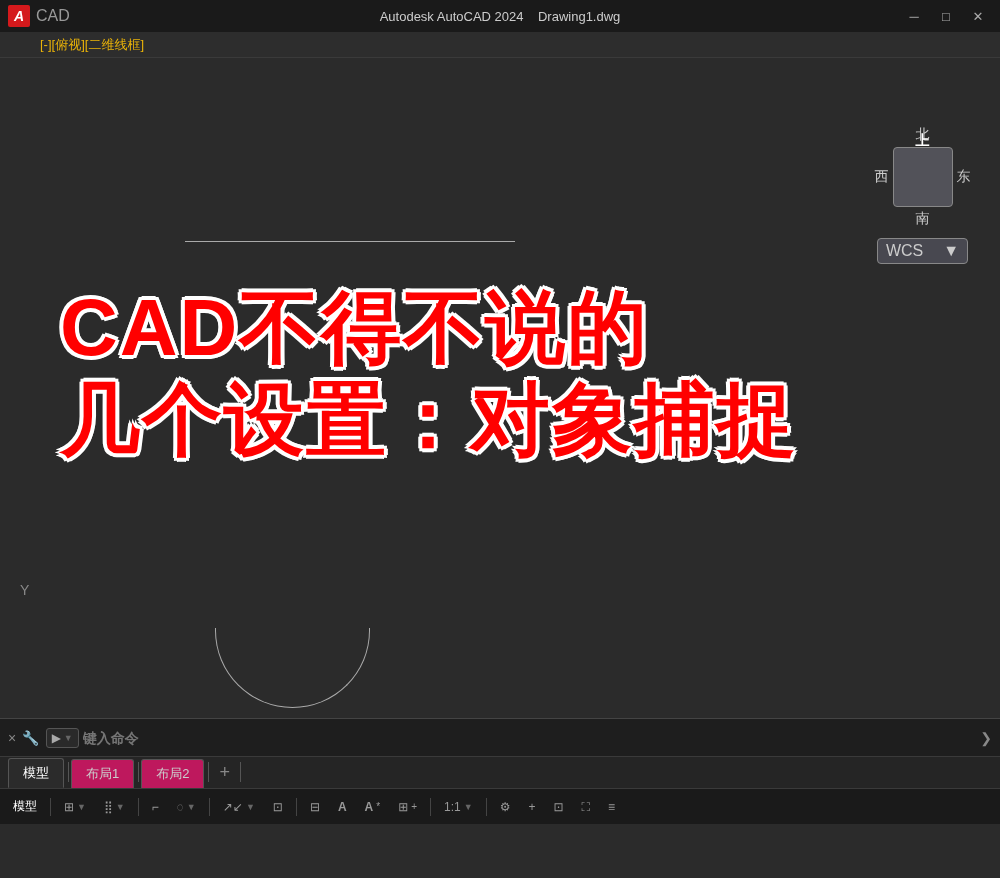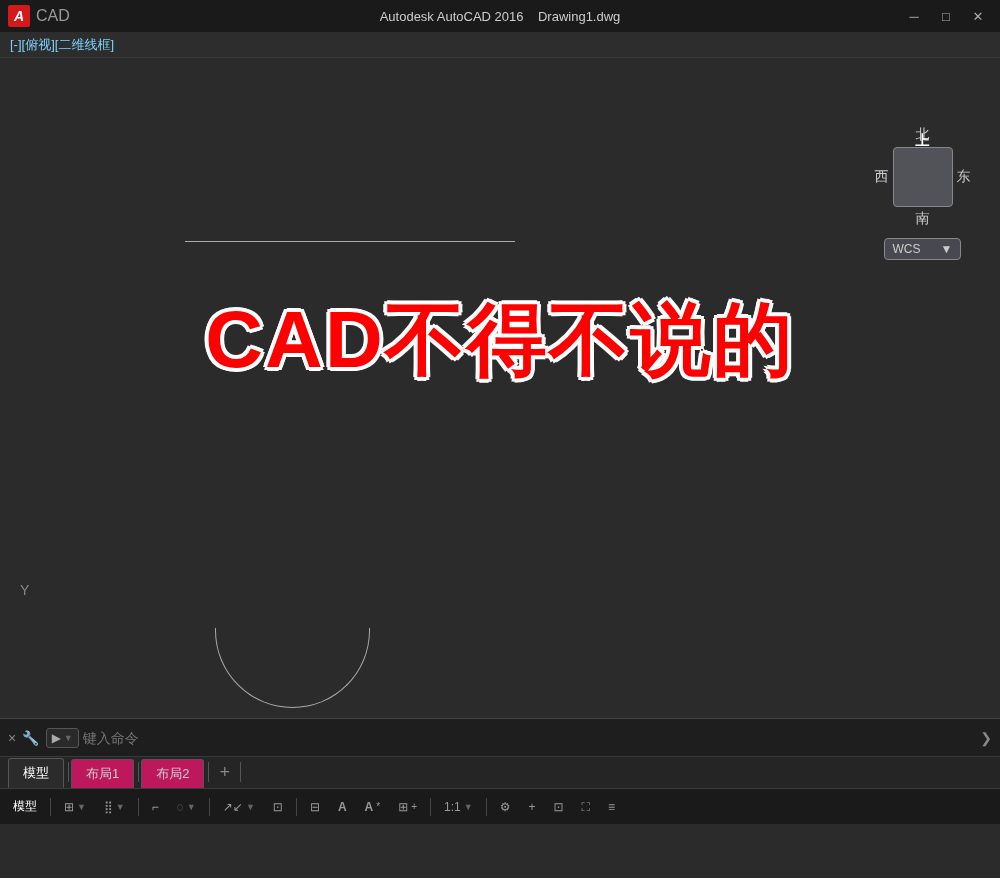--- a/index.html
+++ b/index.html
@@ -72,23 +72,24 @@
     
     #viewport-label {
       height: 26px;
       background: #2d2d2d;
       display: flex;
       align-items: center;
       padding: 0 10px;
       border-bottom: 1px solid #3a3a3a;
     }
     #viewport-label span {
-      color: #7dd3fc;
+      color: #eab308;
       font-size: 13px;
       cursor: pointer;
+      margin-left: 30px;
     }
 
     
     #drawing-area {
       position: relative;
       width: 1000px;
       height: 660px;
       background: #2b2b2b;
       overflow: hidden;
     }
@@ -165,34 +166,34 @@
       font-size: 14px;
       margin-top: 3px;
     }
     #wcs-btn {
       margin-top: 10px;
       background: rgba(80,80,90,0.8);
       border: 1px solid #888;
       border-radius: 4px;
       padding: 3px 8px;
       color: #cccccc;
-      font-size: 12px;
+      font-size: 16px;
       cursor: pointer;
       display: flex;
       align-items: center;
       gap: 20px;
     }
 
     
     #overlay-text {
       position: absolute;
-      top: 236px;
+      top: 224px;
       left: 60px;
       right: 60px;
-      text-align: center;
+      text-align: left;
       pointer-events: none;
     }
     #overlay-text .big-text {
       font-size: 80px;
       font-weight: 900;
       color: #ff0000;
       text-shadow:
         -3px -3px 0 #ffffff,
          3px -3px 0 #ffffff,
         -3px  3px 0 #ffffff,
@@ -253,20 +254,21 @@
       gap: 3px;
     }
     #cmd-input {
       flex: 1;
       background: transparent;
       border: none;
       outline: none;
       color: #ccc;
       font-size: 14px;
       caret-color: #ccc;
+      font-weight: bold;
     }
     #cmd-expand {
       color: #888;
       font-size: 14px;
       cursor: pointer;
     }
 
     
     #tab-bar {
       height: 32px;
@@ -340,21 +342,21 @@
 <body>
 
 <div id="title-bar">
   <div id="title-bar-left">
     <div id="autocad-logo">
       <span id="autocad-a">A</span>
     </div>
     <span style="color:#999;font-size:16px;">CAD</span>
   </div>
   <div id="title-bar-title">
-    <span>Autodesk AutoCAD 2016</span>
+    <span>Autodesk AutoCAD 2024</span>
     &nbsp;&nbsp;
     <span>Drawing1.dwg</span>
   </div>
   <div id="title-bar-controls">
     <button class="title-btn">─</button>
     <button class="title-btn">□</button>
     <button class="title-btn close">✕</button>
   </div>
 </div>
 
@@ -380,20 +382,21 @@
     <div id="wcs-btn">
       <span>WCS</span>
       <span>▼</span>
     </div>
   </div>
 
   <div id="y-axis">Y</div>
 
   <div id="overlay-text">
     <div class="big-text">CAD不得不说的</div>
+    <div class="big-text">几个设置：对象捕捉</div>
   </div>
 
 </div>
 
 <div id="command-bar">
   <span id="cmd-x-btn">×</span>
   <span id="cmd-wrench">🔧</span>
   <div id="cmd-prompt-area">
     <div id="cmd-prompt-icon">
       <span>▶</span>

